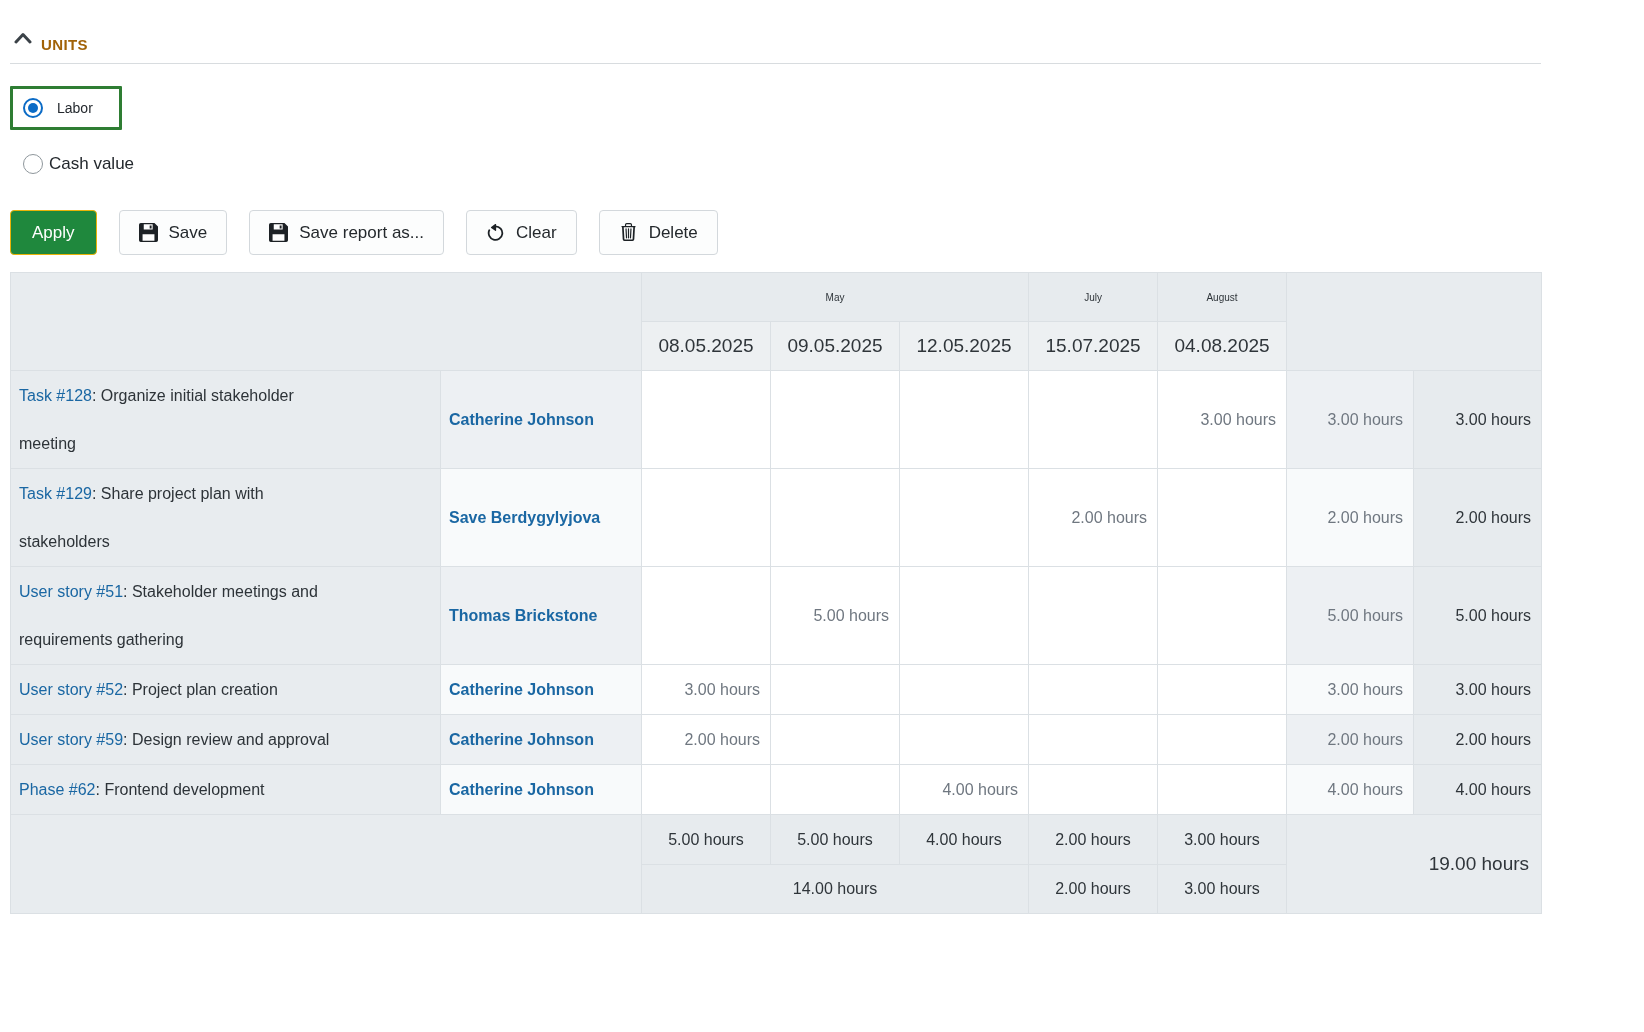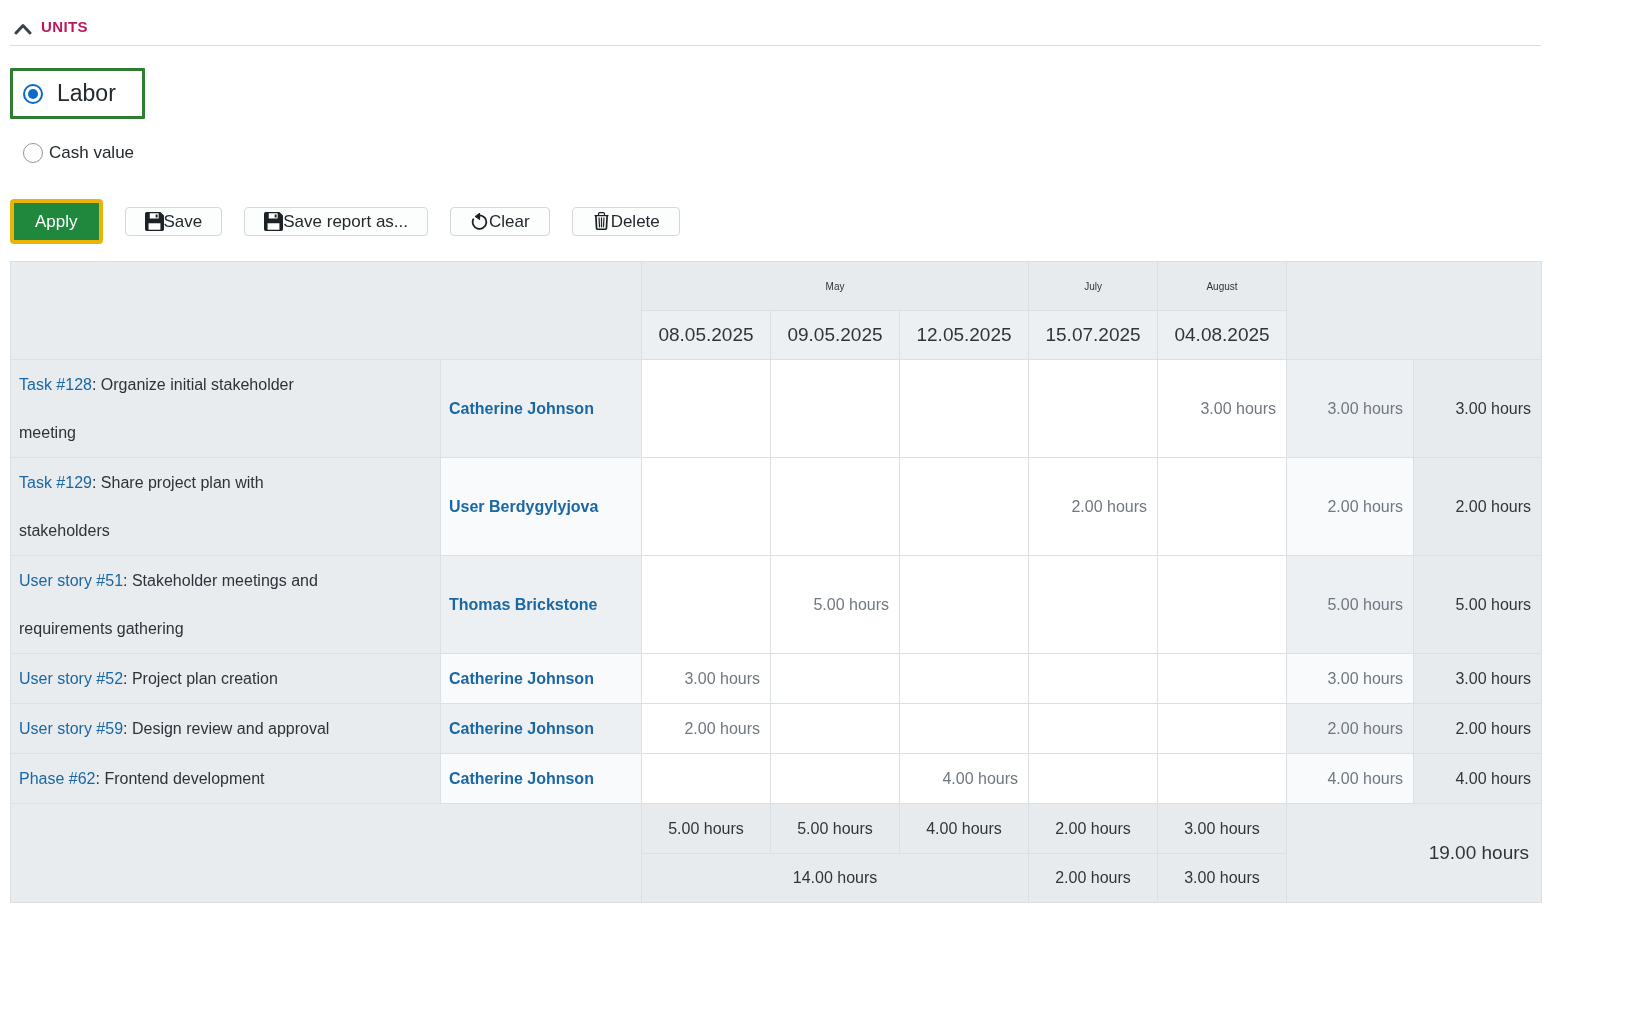--- a/index.html
+++ b/index.html
@@ -13,62 +13,62 @@
   .page { padding: 14px 10px 0 10px; width: 1551px; }
 
   
   .units-header {
     display: flex; align-items: center; gap: 9px;
     padding: 4px 0 10px 4px;
     border-bottom: 1px solid #d8dcdf;
   }
   .units-header .chev { width: 18px; height: 12px; display: inline-block; }
   .units-title {
-    font-size: 15px; font-weight: 700; color: #be185d; letter-spacing: .4px;
+    font-size: 15px; font-weight: 700; color: #a16207; letter-spacing: .4px; margin-top: 18px;
   }
 
   
   .radio-group { margin-top: 22px; }
   .radio-row {
     display: flex; align-items: center; gap: 6px;
     margin: 0 0 27px 0; padding-left: 13px;
     font-size: 17px; color: #24292e; cursor: default;
   }
   .focus-box {
     display: inline-flex; align-items: center; gap: 14px;
     border: 3px solid #2e7d33; background: #fff;
     padding: 9px 26px 9px 10px; margin: 0 0 24px 0;
     border-radius: 1px;
   }
-  .focus-box .radio-label { font-size: 23px; color: #24292e; }
+  .focus-box .radio-label { font-size: 14px; color: #24292e; }
   .radio {
     width: 20px; height: 20px; border-radius: 50%;
     border: 1px solid #8f979c; background: #fff; flex: 0 0 auto;
     position: relative;
   }
   .radio.checked { border: 2px solid #0b6bc6; }
   .radio.checked::after {
     content: ""; position: absolute; left: 50%; top: 50%;
     width: 10px; height: 10px; border-radius: 50%;
     transform: translate(-50%, -50%); background: #0b6bc6;
   }
 
   
   .toolbar { display: flex; align-items: center; gap: 22px; margin: 36px 0 0 0; }
   .btn {
-    display: inline-flex; align-items: center; 
-    height: 29px; padding: 0 19px;
+    display: inline-flex; align-items: center; gap: 11px;
+    height: 45px; padding: 0 19px;
     background: #fcfdfd; border: 1px solid #d3d8dc; border-radius: 4px;
     font-family: "Liberation Sans", sans-serif;
     font-size: 17px; color: #24292d; cursor: pointer;
   }
   .btn svg { width: 19px; height: 19px; flex: 0 0 auto; }
   .btn-apply {
     height: 45px; padding: 0 21px;
-    background: #1f883d; border: 4px solid #eab308; border-radius: 4px;
+    background: #1f883d; border: 1px solid #eab308; border-radius: 4px;
     font-family: "Liberation Sans", sans-serif;
     font-size: 17px; color: #ffffff; cursor: pointer;
   }
 
   
   table.report {
     margin-top: 17px;
     border-collapse: collapse; table-layout: fixed;
     width: 1531px; font-size: 16px;
   }
@@ -227,21 +227,21 @@
         <td class="val"></td>
         <td class="val"></td>
         <td class="val"></td>
         <td class="val"></td>
         <td class="val">3.00 hours</td>
         <td class="subtotal">3.00 hours</td>
         <td class="total">3.00 hours</td>
       </tr>
       <tr class="row-tall even">
         <td class="task"><span class="wrap"><a class="wp-link" href="#">Task #129</a><span>: Share project plan with</span><span class="line2">stakeholders</span></span></td>
-        <td class="person"><a class="person-link" href="#">User Berdygylyjova</a></td>
+        <td class="person"><a class="person-link" href="#">Save Berdygylyjova</a></td>
         <td class="val"></td>
         <td class="val"></td>
         <td class="val"></td>
         <td class="val">2.00 hours</td>
         <td class="val"></td>
         <td class="subtotal">2.00 hours</td>
         <td class="total">2.00 hours</td>
       </tr>
       <tr class="row-tall odd">
         <td class="task"><span class="wrap"><a class="wp-link" href="#">User story #51</a><span>: Stakeholder meetings and</span><span class="line2">requirements gathering</span></span></td>

